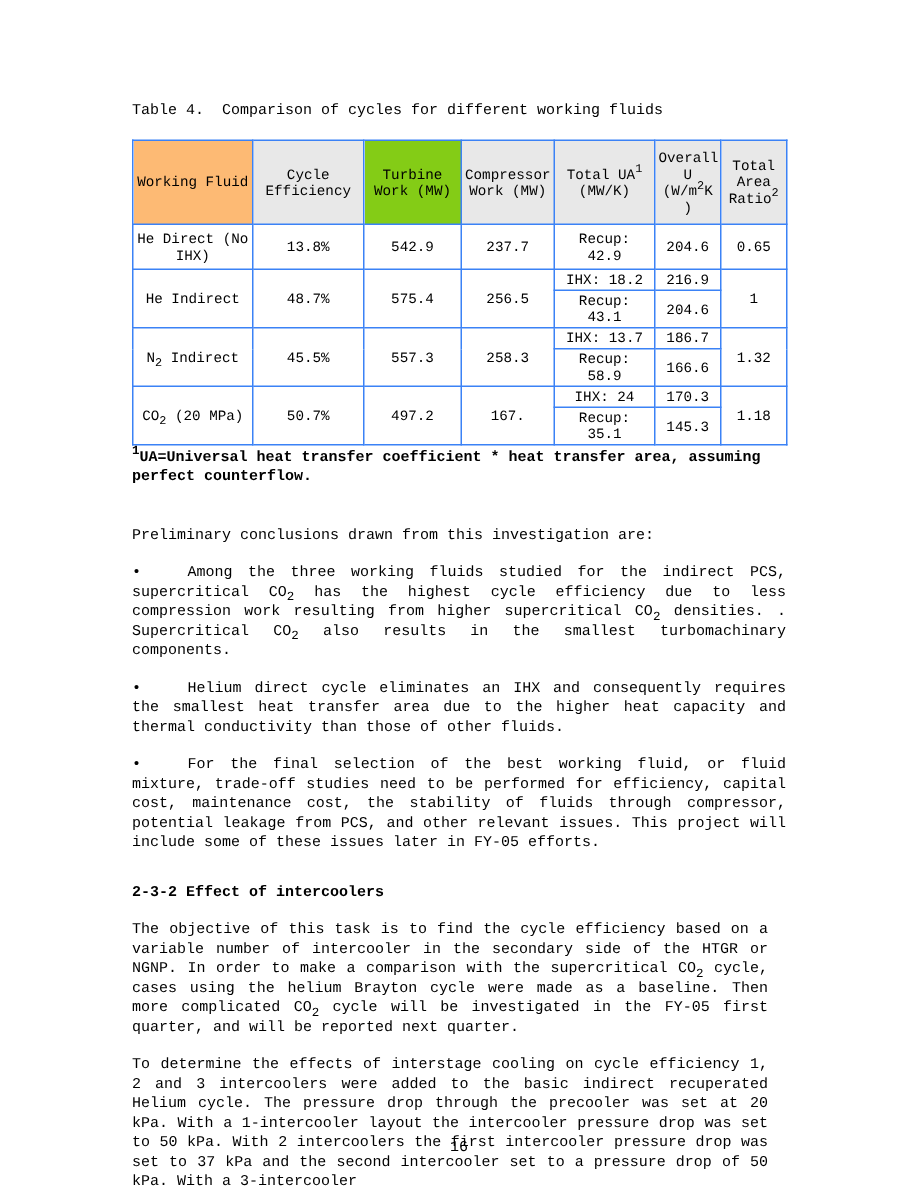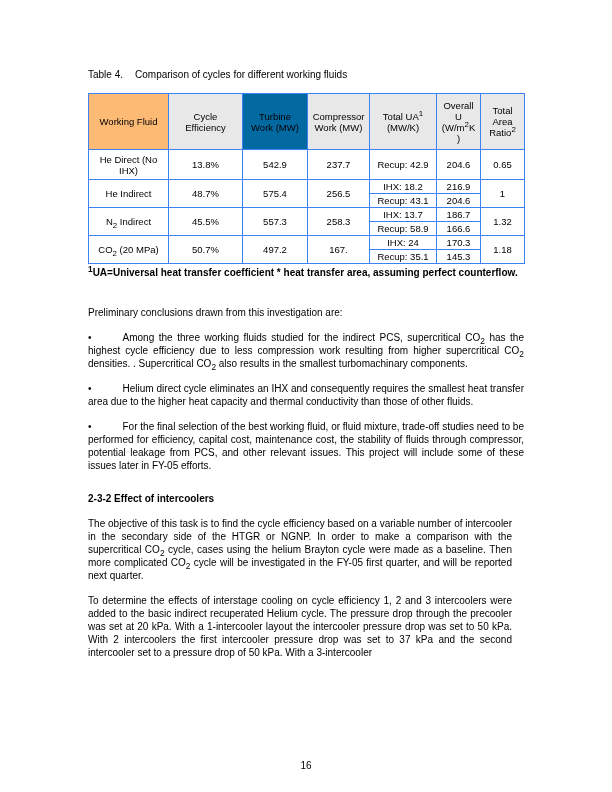--- a/index.html
+++ b/index.html
@@ -8,20 +8,21 @@
     background: #ffffff; color: #000000;
     font-family: "Liberation Sans", sans-serif;
   }
   .page {
     position: relative;
     width: 612px; height: 792px;
     padding: 68px 88px 0 88px;
     box-sizing: border-box;
     font-size: 10px; line-height: 13px;
     overflow: hidden;
+    font-family: Liberation Mono, monospace;
   }
   .caption { margin: 0 0 12px 0; }
   .caption .cap-label { margin-right: 12px; }
 
   table.cmp {
     border-collapse: collapse;
     table-layout: fixed;
     width: 436px;
     font-size: 9.5px; line-height: 11px;
   }
@@ -71,21 +72,21 @@
         <col style="width:65px">
         <col style="width:62px">
         <col style="width:67px">
         <col style="width:44px">
         <col style="width:44px">
     </colgroup>
     <thead>
       <tr>
         <th style="background: #fdba74;">Working Fluid</th>
         <th style="background: rgb(232, 232, 232);">Cycle<br>Efficiency</th>
-        <th style="background: #0369a1;">Turbine<br>Work  (MW)</th>
+        <th style="background: #84cc16;">Turbine<br>Work  (MW)</th>
         <th style="background: rgb(232, 232, 232);">Compressor<br>Work (MW)</th>
         <th style="background: rgb(232, 232, 232);">Total UA<sup>1</sup><br>(MW/K)</th>
         <th style="background: rgb(232, 232, 232);">Overall<br>U<br>(W/m<sup>2</sup>K<br>)</th>
         <th style="background: rgb(232, 232, 232);">Total<br>Area<br>Ratio<sup>2</sup></th>
       </tr>
     </thead>
     <tbody>
       <tr class="r1">
         <td>He Direct (No IHX)</td>
         <td>13.8%</td>

